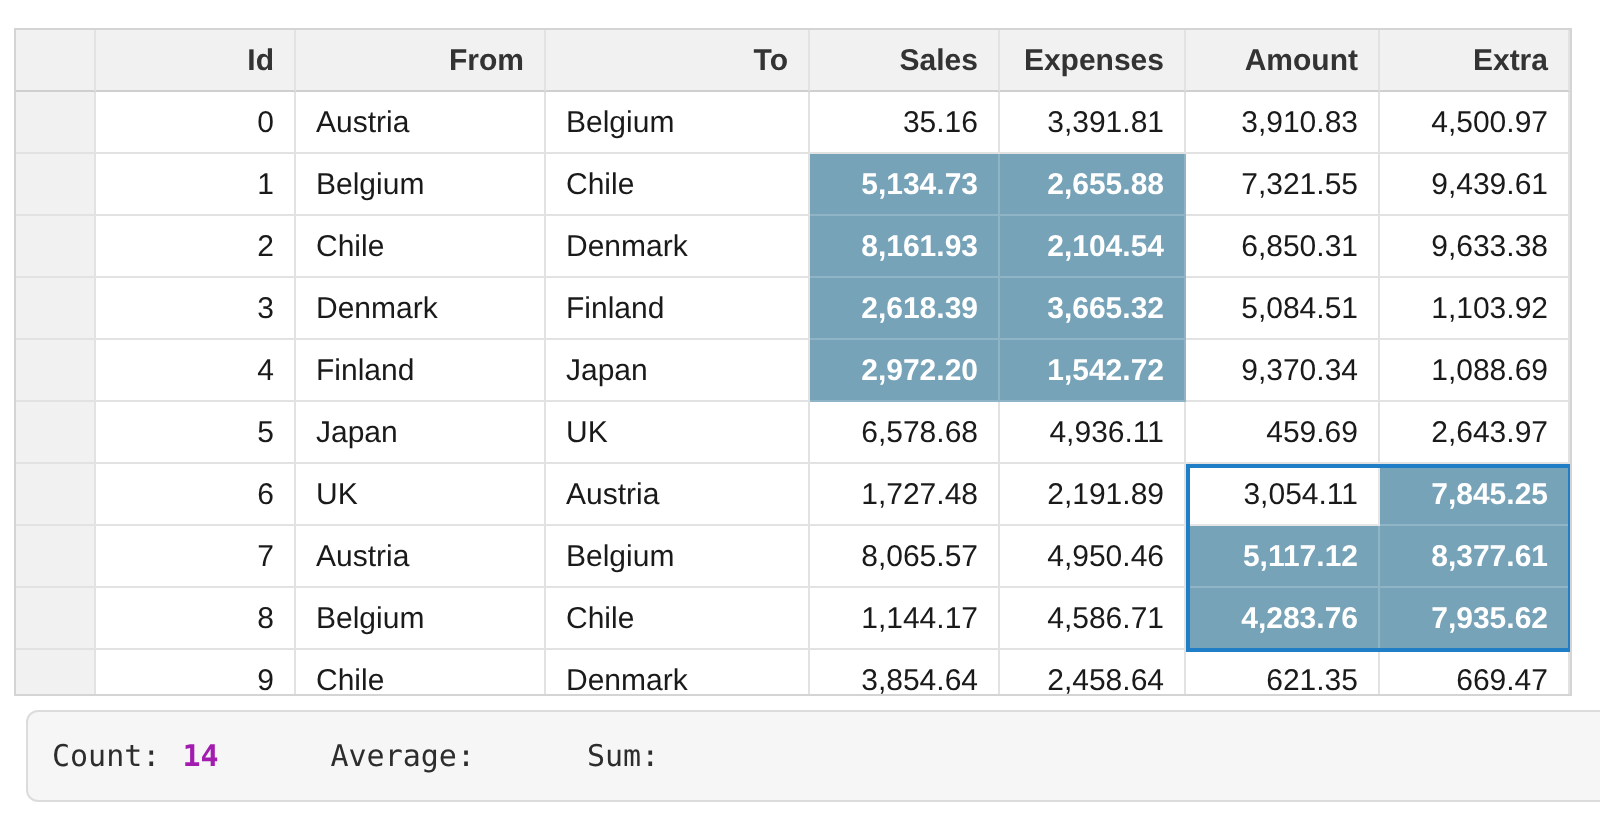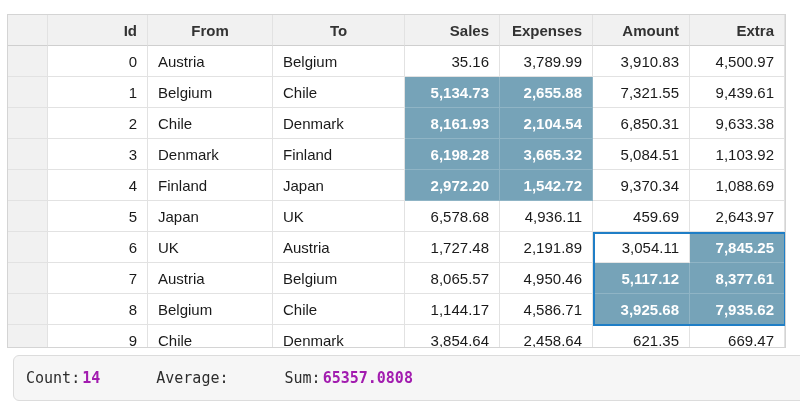--- a/index.html
+++ b/index.html
@@ -26,38 +26,38 @@
   }
   table{border-collapse:separate;border-spacing:0;table-layout:fixed;width:777px;}
   th,td{
     height:31px;padding:0 10px;font-size:15px;white-space:nowrap;overflow:hidden;
     border-right:1px solid var(--grid-line);
     border-bottom:1px solid var(--grid-line);
     color:var(--cell-text);
   }
   th{
     background:var(--header-bg);color:var(--header-text);
-    font-weight:700;text-align:center;
+    font-weight:700;text-align:right;
     border-bottom:1px solid #cfcfcf;
   }
   th.num,td.num{text-align:right;}
   td.handle,th.handle{background:var(--header-bg);padding:0;}
   td.sel{background:var(--sel-fill);color:var(--sel-text);border-color:#8fb4c5;font-weight:bold;}
   td.focus{background:#ffffff;color:var(--cell-text);border-color:#e6e6e6;margin-left:20px;}
   .range-border{
     position:absolute;border:2px solid var(--range-border);
     pointer-events:none;background:transparent;
   }
   .status-bar{
     position:absolute;left:13px;right:-8px;top:355px;height:46px;
     background:#f6f6f6;border:1px solid #dcdcdc;border-radius:6px;
     display:flex;align-items:center;gap:56px;padding:0 12px;
     font-family:"DejaVu Sans Mono",monospace;font-size:15px;color:#2d2d2d;
   }
-  .status-pair{display:flex;gap:2px;white-space:nowrap;align-items:center;}
+  .status-pair{display:flex;gap:11px;white-space:nowrap;align-items:center;}
   .status-pair .val{font-weight:700;color:#a21caf;}
 </style>
 </head>
 <body>
 
 <div class="grid">
   <table id="grid-table">
       <colgroup>
         <col style="width: 40px;">
         <col style="width: 100px;">
@@ -80,21 +80,21 @@
           <th class="num ">Extra</th>
         </tr>
       </thead>
       <tbody>
         <tr>
           <td class="handle"></td>
           <td class="num">0</td>
           <td class="">Austria</td>
           <td class="">Belgium</td>
           <td class="num">35.16</td>
-          <td class="num">3,789.99</td>
+          <td class="num">3,391.81</td>
           <td class="num">3,910.83</td>
           <td class="num">4,500.97</td>
         </tr>
         <tr>
           <td class="handle"></td>
           <td class="num">1</td>
           <td class="">Belgium</td>
           <td class="">Chile</td>
           <td class="num sel">5,134.73</td>
           <td class="num sel">2,655.88</td>
@@ -109,21 +109,21 @@
           <td class="num sel">8,161.93</td>
           <td class="num sel">2,104.54</td>
           <td class="num">6,850.31</td>
           <td class="num">9,633.38</td>
         </tr>
         <tr>
           <td class="handle"></td>
           <td class="num">3</td>
           <td class="">Denmark</td>
           <td class="">Finland</td>
-          <td class="num sel">6,198.28</td>
+          <td class="num sel">2,618.39</td>
           <td class="num sel">3,665.32</td>
           <td class="num">5,084.51</td>
           <td class="num">1,103.92</td>
         </tr>
         <tr>
           <td class="handle"></td>
           <td class="num">4</td>
           <td class="">Finland</td>
           <td class="">Japan</td>
           <td class="num sel">2,972.20</td>
@@ -161,21 +161,21 @@
           <td class="num sel">5,117.12</td>
           <td class="num sel">8,377.61</td>
         </tr>
         <tr>
           <td class="handle"></td>
           <td class="num">8</td>
           <td class="">Belgium</td>
           <td class="">Chile</td>
           <td class="num">1,144.17</td>
           <td class="num">4,586.71</td>
-          <td class="num sel">3,925.68</td>
+          <td class="num sel">4,283.76</td>
           <td class="num sel">7,935.62</td>
         </tr>
         <tr>
           <td class="handle"></td>
           <td class="num">9</td>
           <td class="">Chile</td>
           <td class="">Denmark</td>
           <td class="num">3,854.64</td>
           <td class="num">2,458.64</td>
           <td class="num">621.35</td>
@@ -189,15 +189,14 @@
 <div class="status-bar">
   <span class="status-pair">
     <span class="lbl">Count:</span>
     <span class="val">14</span>
   </span>
   <span class="status-pair">
     <span class="lbl">Average:</span>
   </span>
   <span class="status-pair">
     <span class="lbl">Sum:</span>
-    <span class="val">65357.0808</span>
   </span>
 </div>
 
 </body></html>

